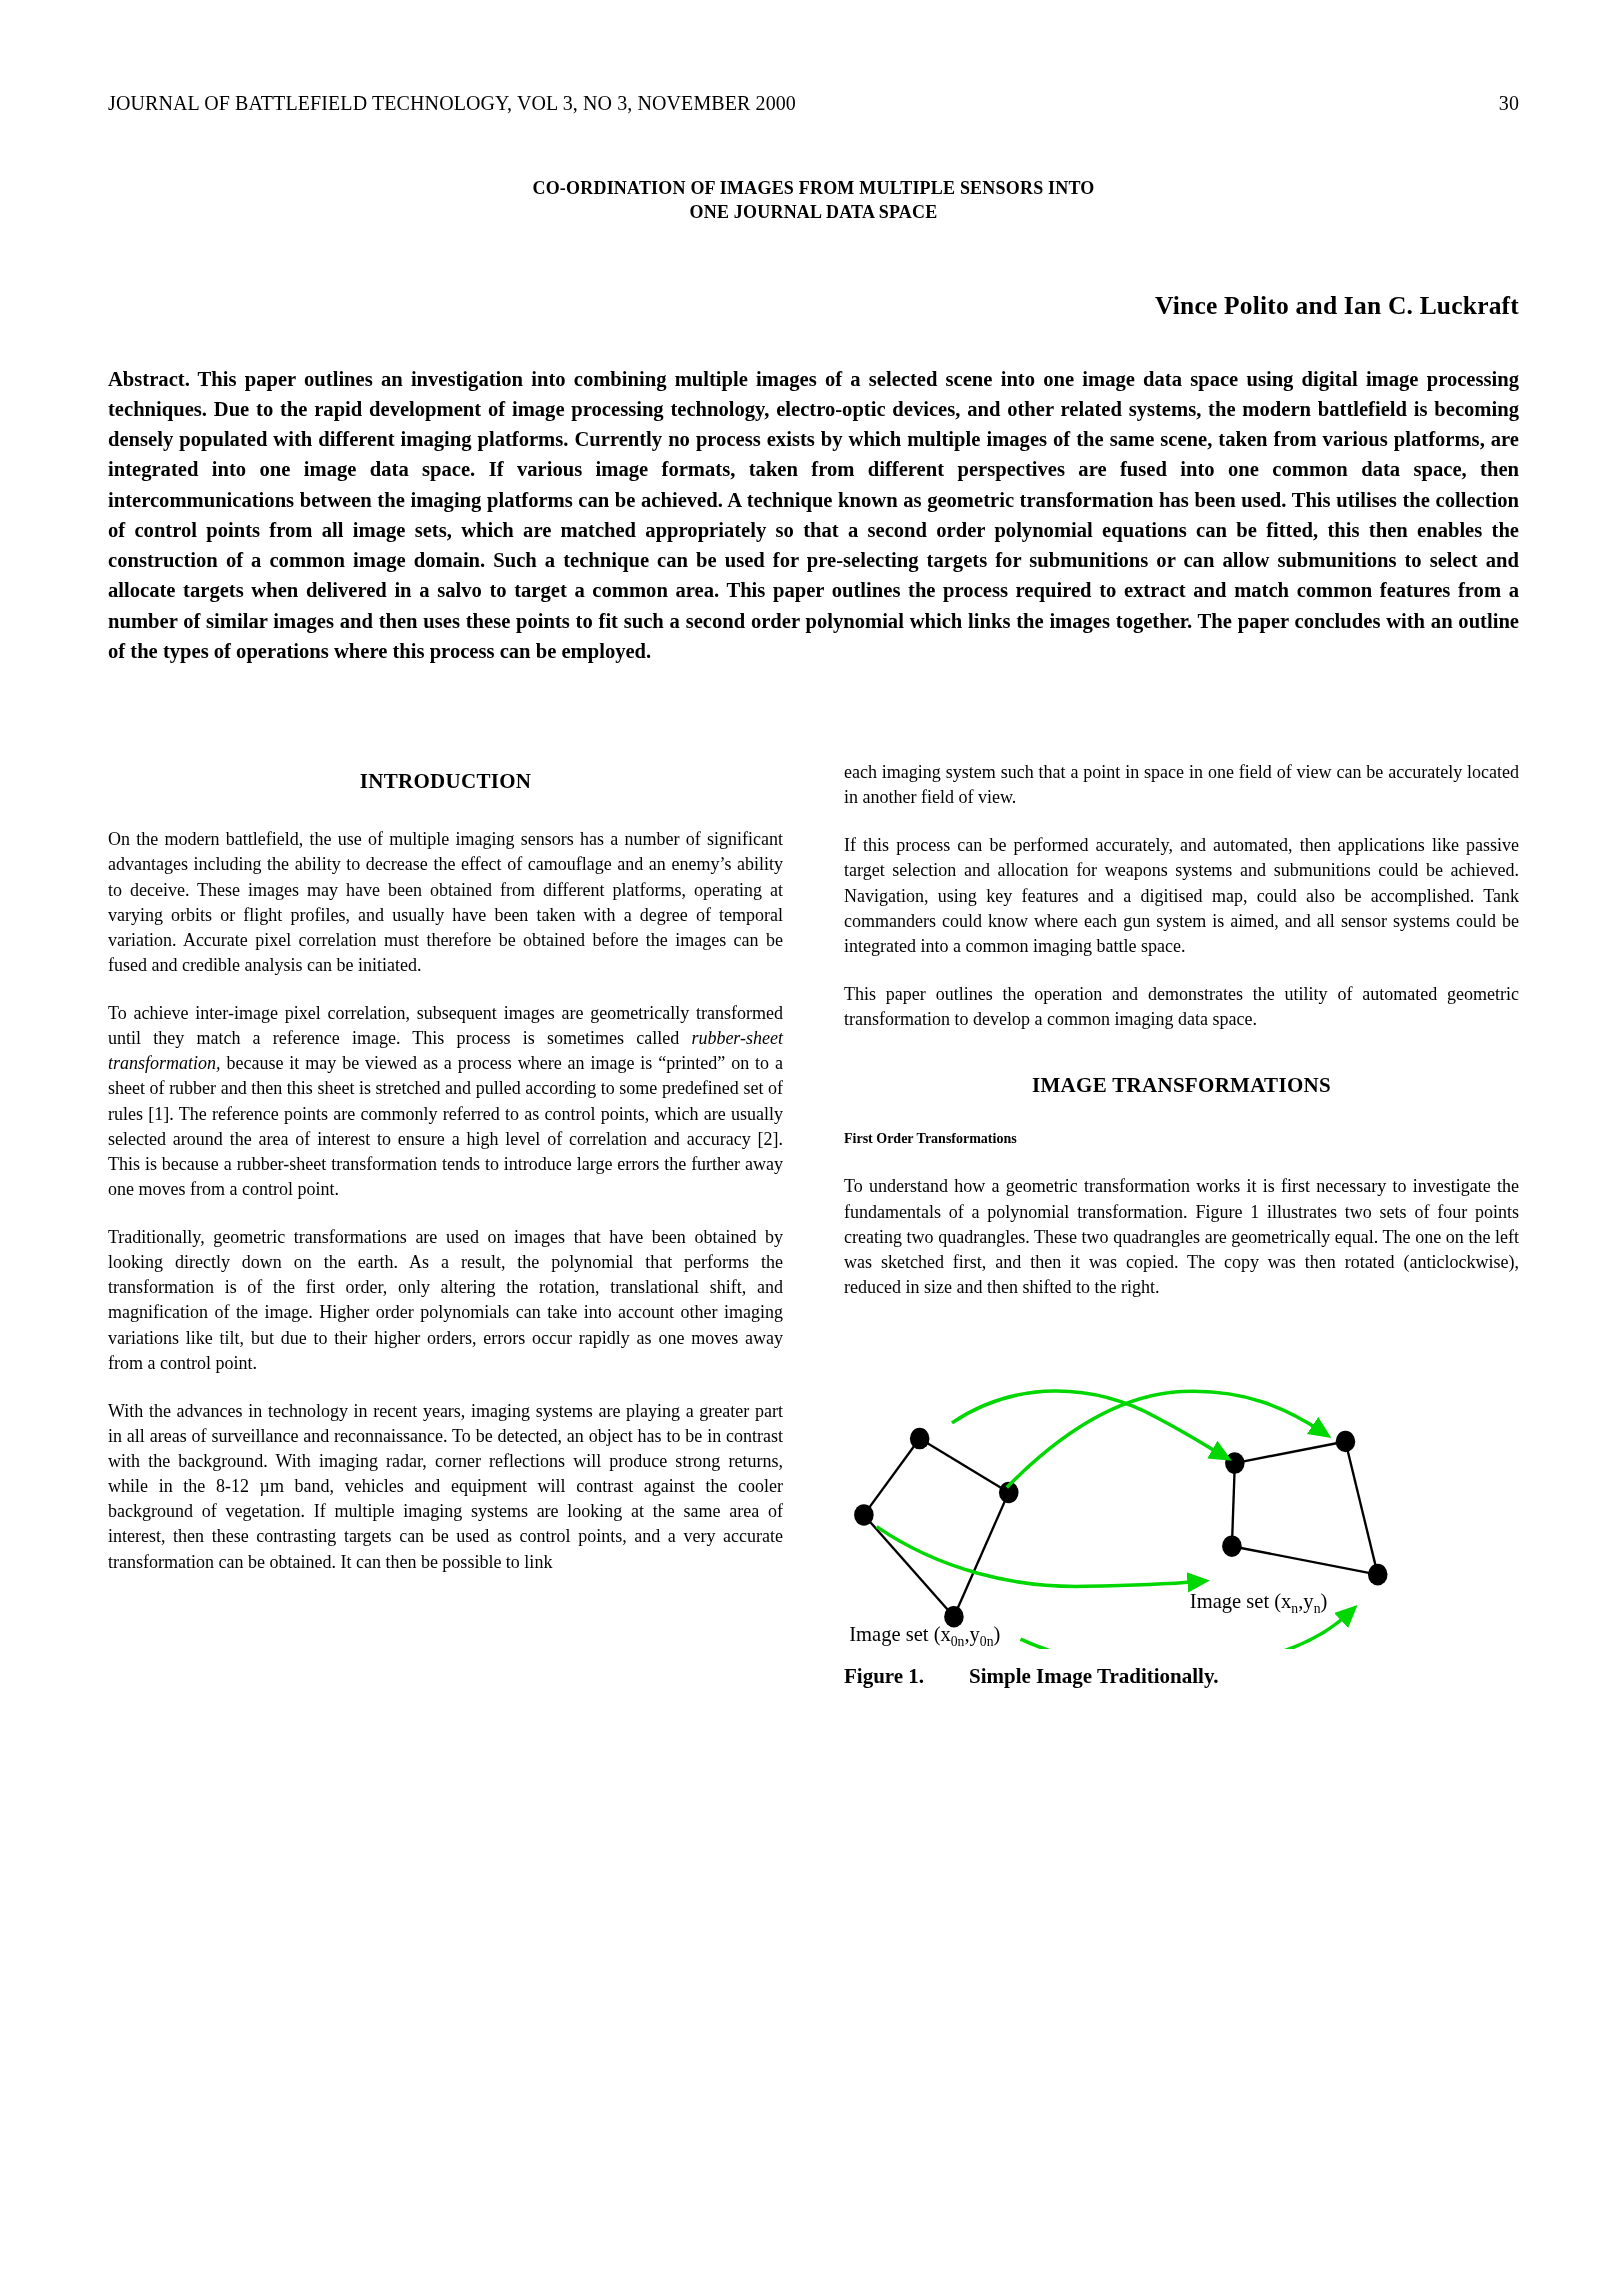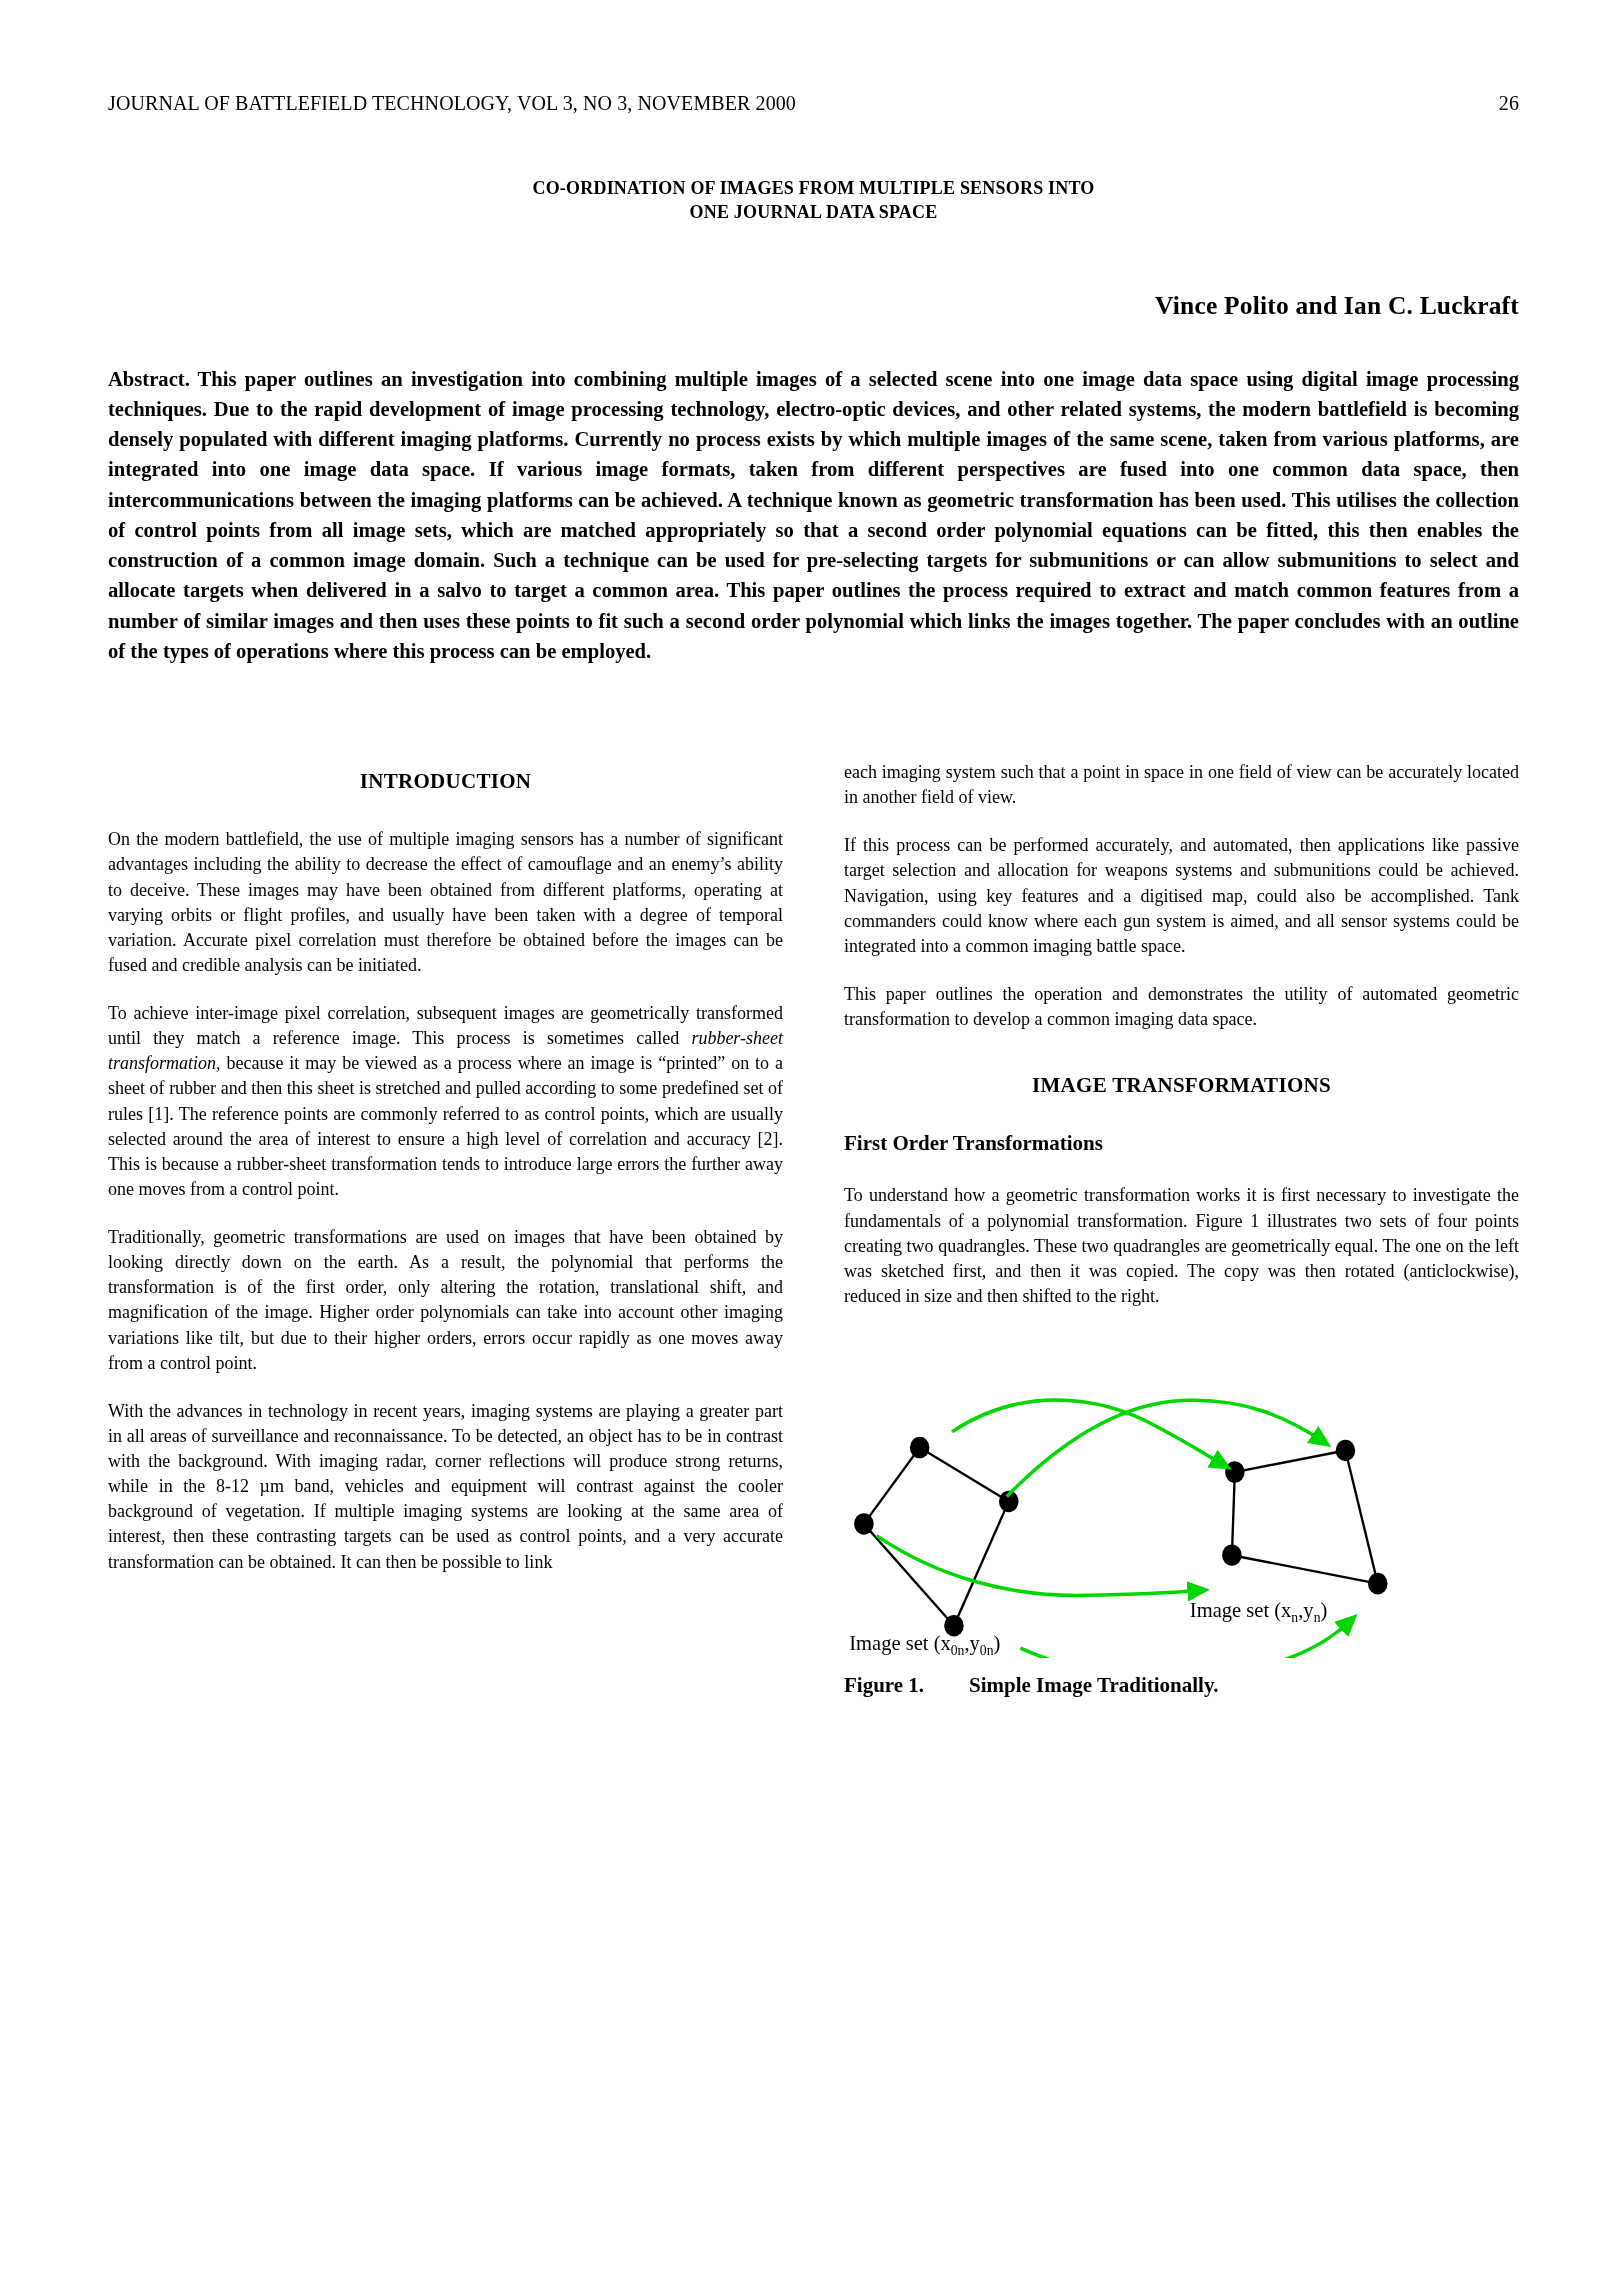--- a/index.html
+++ b/index.html
@@ -79,21 +79,21 @@
   .section-head {
     text-align: center;
     font-weight: bold;
     font-size: 21px;
     letter-spacing: 0.3px;
     margin: 9px 0 33px 0;
   }
   .section-head.spaced { margin-top: 41px; }
   .sub-head {
     font-weight: bold;
-    font-size: 21px;
+    font-size: 14px;
     margin: 25.5px 0 27.4px 0;
     text-align: left;
   }
   p.body {
     font-size: 18px;
     line-height: 1.40;
     text-align: justify;
     margin: 0 0 22.5px 0;
   }
   p.body:last-child { margin-bottom: 0; }
@@ -118,21 +118,21 @@
   .fig-label tspan.sub { font-size: 14px; }
 </style>
 </head>
 <body>
 
 <div class="page">
   <div class="content">
 
     <div class="runhead">
       <span class="journal">JOURNAL OF BATTLEFIELD TECHNOLOGY, VOL 3, NO 3, NOVEMBER 2000</span>
-      <span class="folio">26</span>
+      <span class="folio">30</span>
     </div>
 
     <div class="title">
       <div>CO-ORDINATION OF IMAGES FROM MULTIPLE SENSORS INTO</div>
       <div>ONE JOURNAL DATA SPACE</div>
     </div>
 
     <div class="authors">Vince Polito and Ian C. Luckraft</div>
 
     <div class="abstract">Abstract. This paper outlines an investigation into combining multiple images of a selected scene into one image data space using digital image processing techniques. Due to the rapid development of image processing technology, electro-optic devices, and other related systems, the modern battlefield is becoming densely populated with different imaging platforms. Currently no process exists by which multiple images of the same scene, taken from various platforms, are integrated into one image data space. If various image formats, taken from different perspectives are fused into one common data space, then intercommunications between the imaging platforms can be achieved. A technique known as geometric transformation has been used. This utilises the collection of control points from all image sets, which are matched appropriately so that a second order polynomial equations can be fitted, this then enables the construction of a common image domain. Such a technique can be used for pre-selecting targets for submunitions or can allow submunitions to select and allocate targets when delivered in a salvo to target a common area. This paper outlines the process required to extract and match common features from a number of similar images and then uses these points to fit such a second order polynomial which links the images together. The paper concludes with an outline of the types of operations where this process can be employed.</div>

